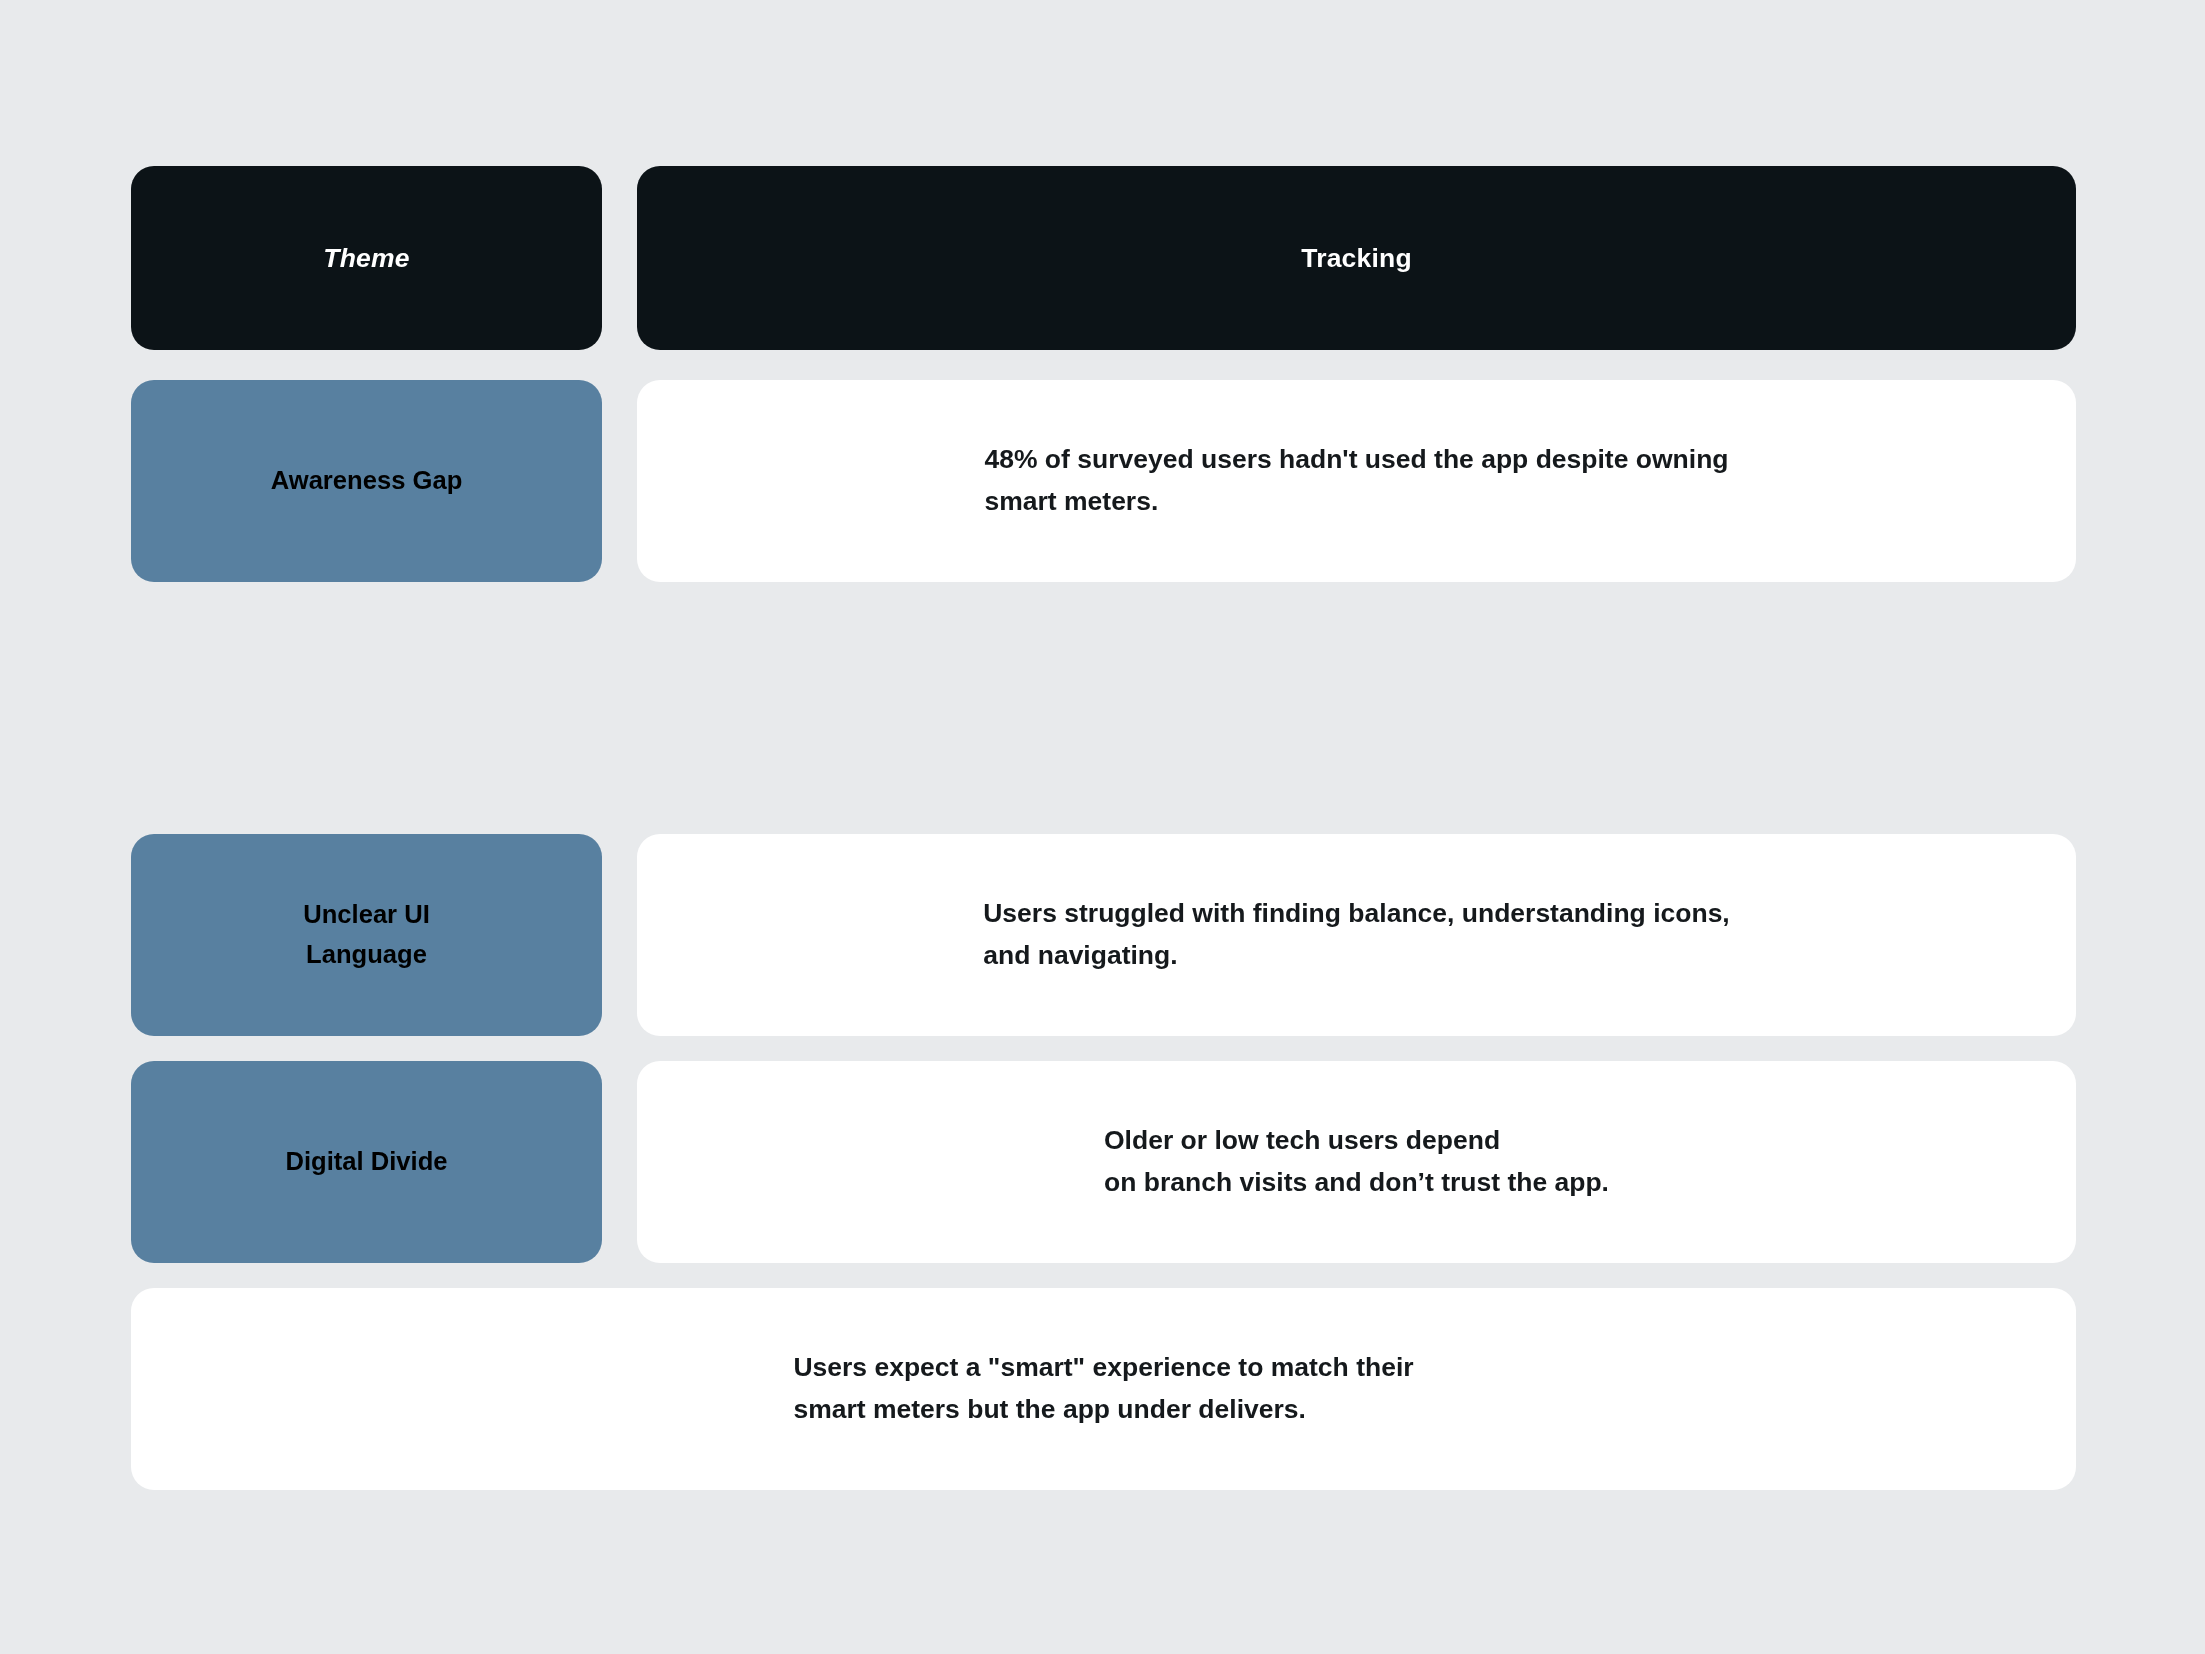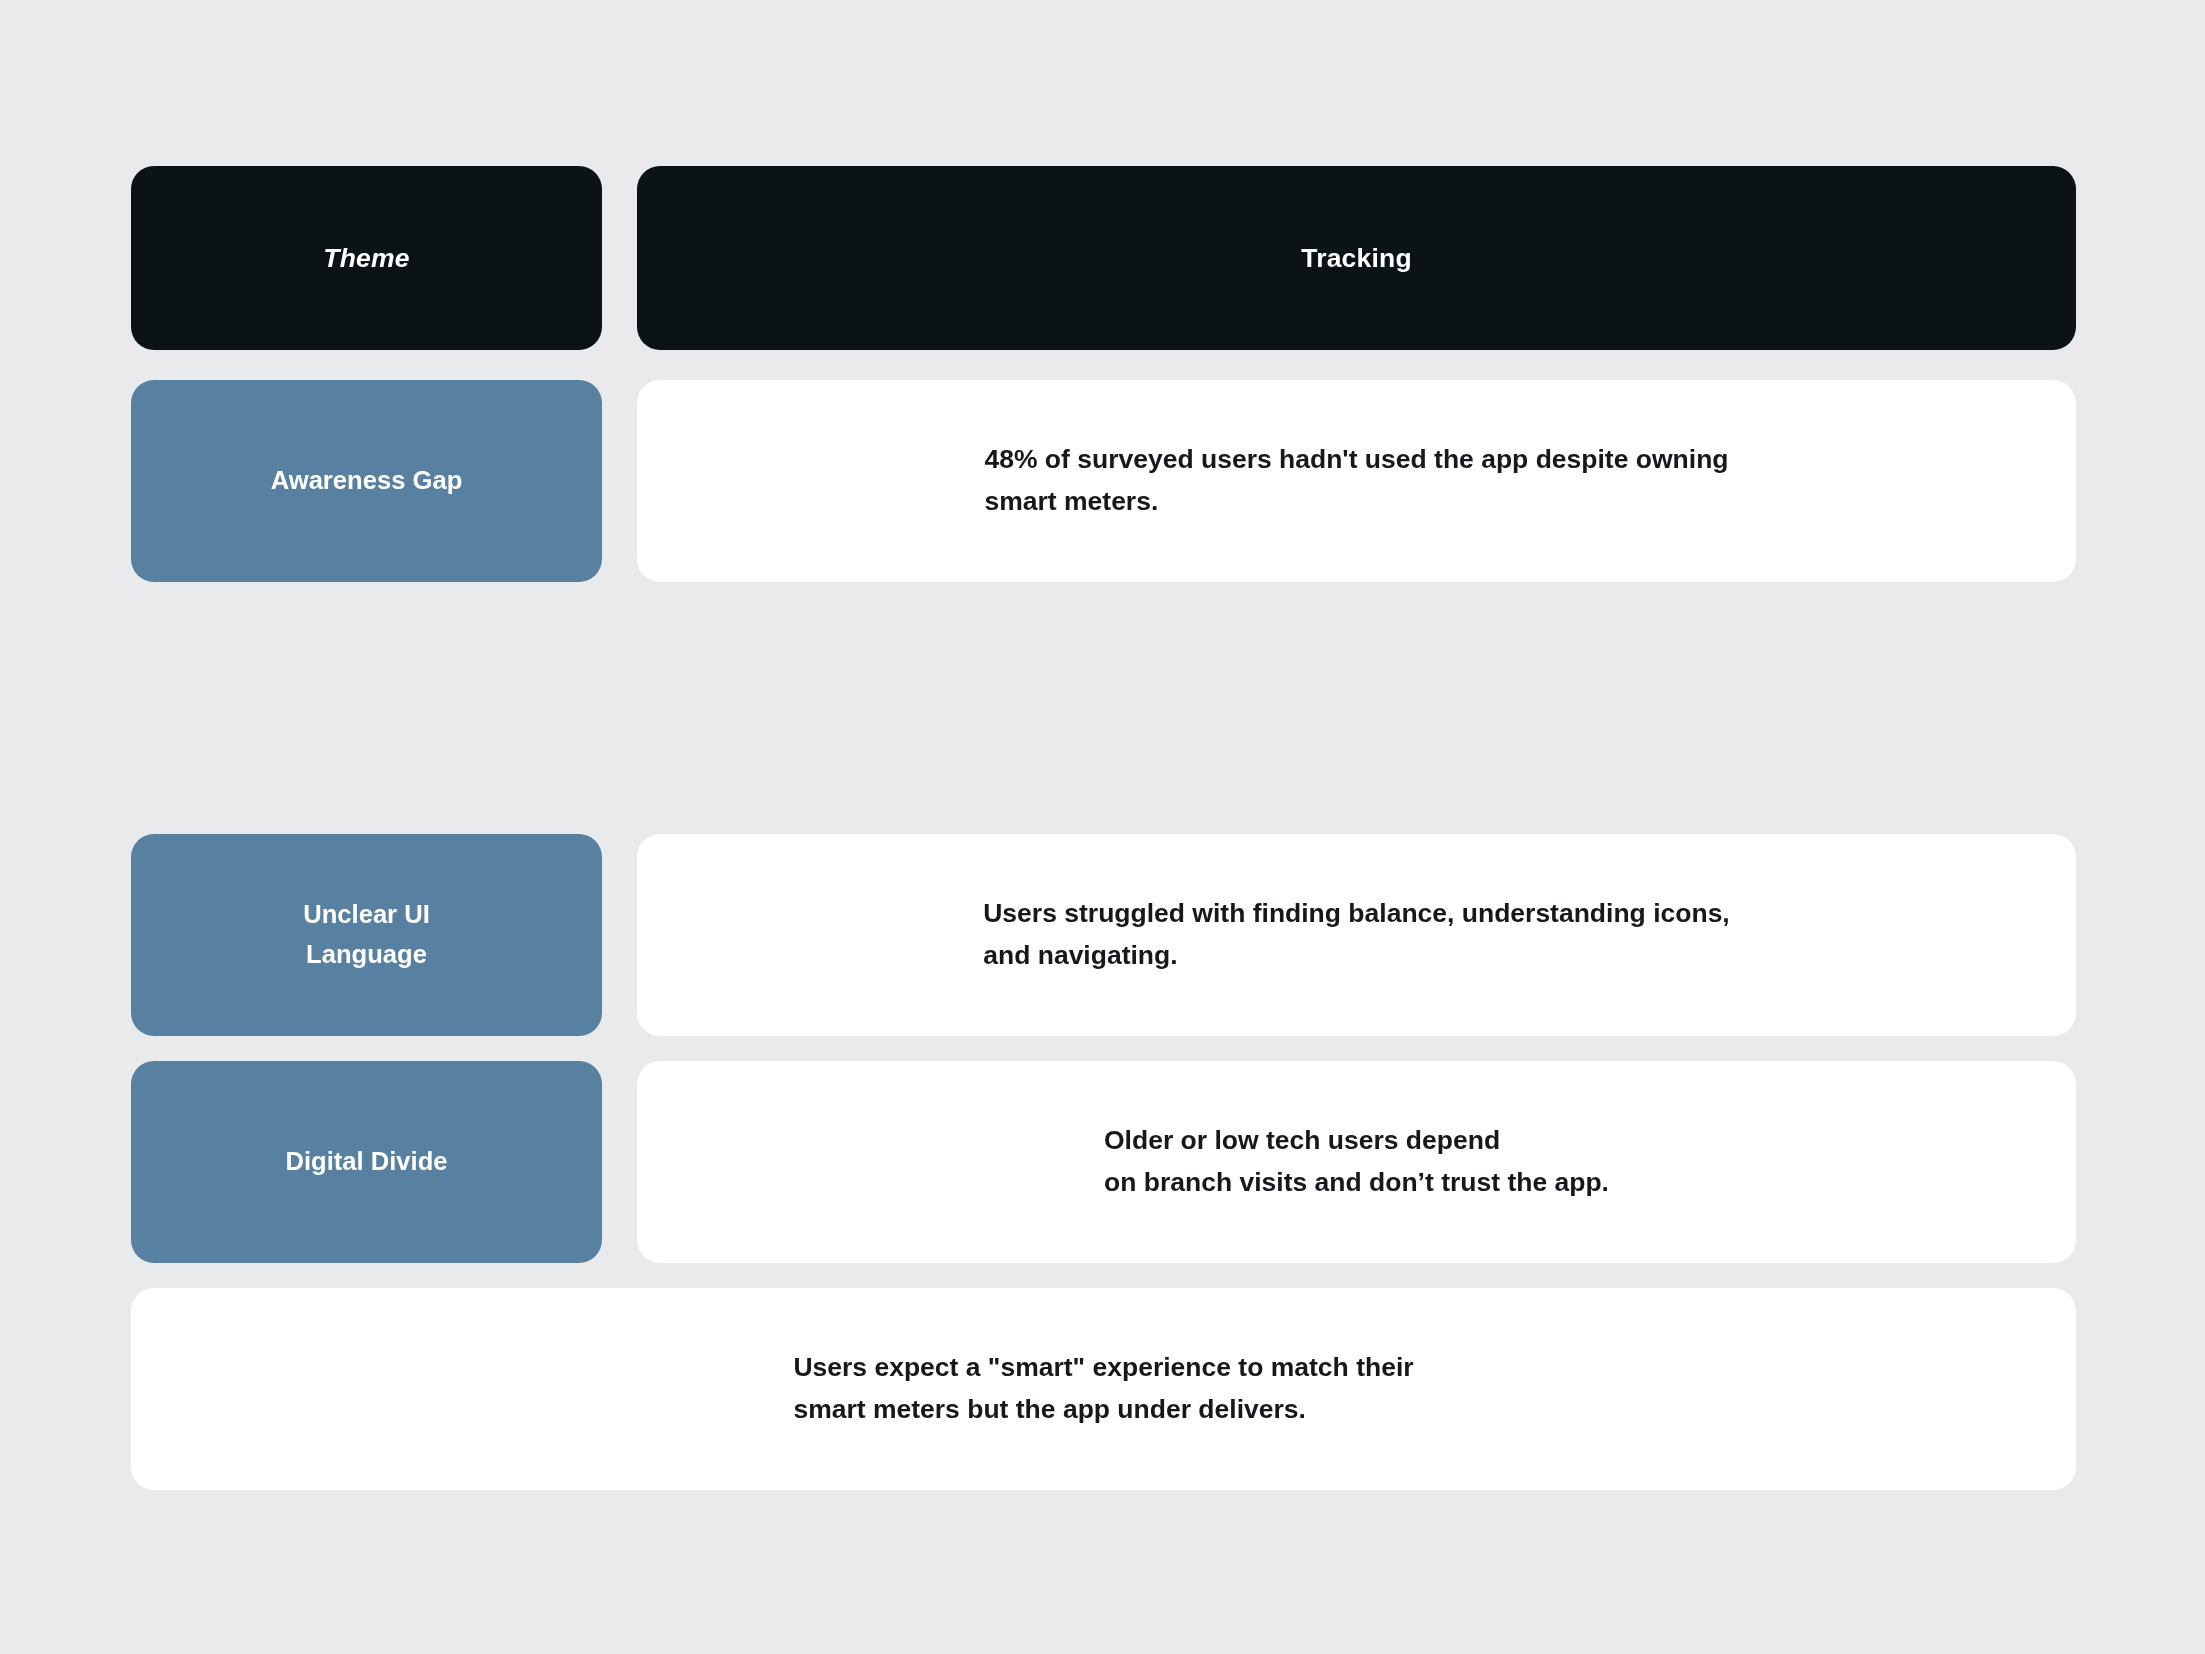--- a/index.html
+++ b/index.html
@@ -55,21 +55,21 @@
 
   .theme-cell {
     width: 471px;
     flex: 0 0 471px;
     background: #5880a0;
     border-radius: 23px;
     display: flex;
     align-items: center;
     justify-content: center;
     text-align: center;
-    color: #ffffff;
+    color: #000000;
     font-size: 25.6px;
     font-weight: bold;
     line-height: 1.55;
     padding: 0 26.5px;
     white-space: pre-line;
   }
 
   .insight-cell {
     flex: 1 1 auto;
     background: #ffffff;

